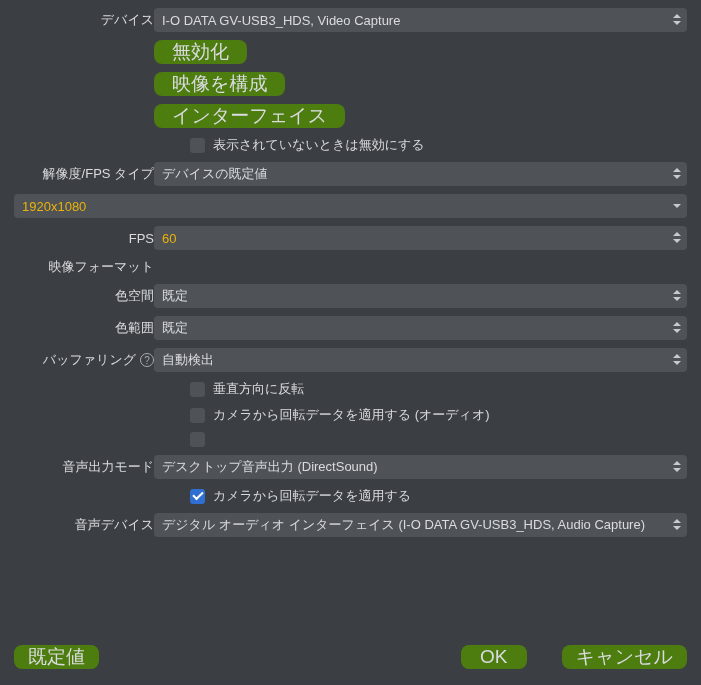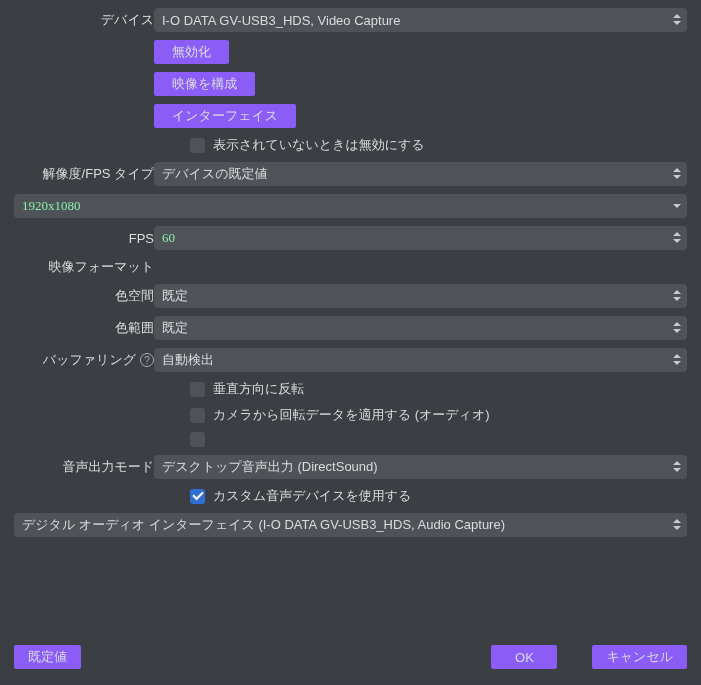--- a/index.html
+++ b/index.html
@@ -53,22 +53,21 @@
     display: flex;
     align-items: center;
   }
   .select .value {
     flex: 1;
     white-space: nowrap;
     overflow: hidden;
     text-overflow: ellipsis;
   }
   .select .value.placeholder {
-    color: #86efac;
-    font-family: Liberation Serif, serif;
+    color: #eab308;
   }
   .select .chev {
     position: absolute;
     right: 6px;
     top: 50%;
     transform: translateY(-50%);
     display: flex;
     flex-direction: column;
     gap: 2px;
     color: #c7cace;
@@ -96,29 +95,29 @@
   }
   .chev-down-only::before {
     content: "";
     display: block;
     width: 0; height: 0;
     border-left: 4px solid transparent;
     border-right: 4px solid transparent;
     border-top: 4px solid #c7cace;
   }
   .btn {
-    background: #8b5cf6;
+    background: #4d7c0f;
     border: none;
-    border-radius: 2px;
+    border-radius: 8px;
     color: #d9dbde;
     padding: 4px 14px;
     height: 24px;
     box-sizing: border-box;
     font-family: inherit;
-    font-size: 13px;
+    font-size: 19px;
     cursor: pointer;
     display: inline-flex;
     align-items: center;
     justify-content: center;
     min-width: 58px;
   }
   .stack-btn {
     padding: 4px 18px;
   }
   .checkbox-row {
@@ -353,25 +352,28 @@
             <span class="chev-down"></span>
         </span>
       </div>
     </div>
   </div>
 
   <div class="row">
     <div class="label"></div>
     <div class="field checkbox-row">
       <span class="checkbox checked"></span>
-      <span>カスタム音声デバイスを使用する</span>
-    </div>
-  </div>
-
-  <div class="row">
+      <span>カメラから回転データを適用する</span>
+    </div>
+  </div>
+
+  <div class="row">
+    <div class="label">
+        <span>音声デバイス</span>
+      </div>
     <div class="field">
       <div class="select">
         <span class="value">デジタル オーディオ インターフェイス (I-O DATA GV-USB3_HDS, Audio Capture)</span>
         <span class="chev">
           <span class="chev-up"></span>
             <span class="chev-down"></span>
         </span>
       </div>
     </div>
   </div>

